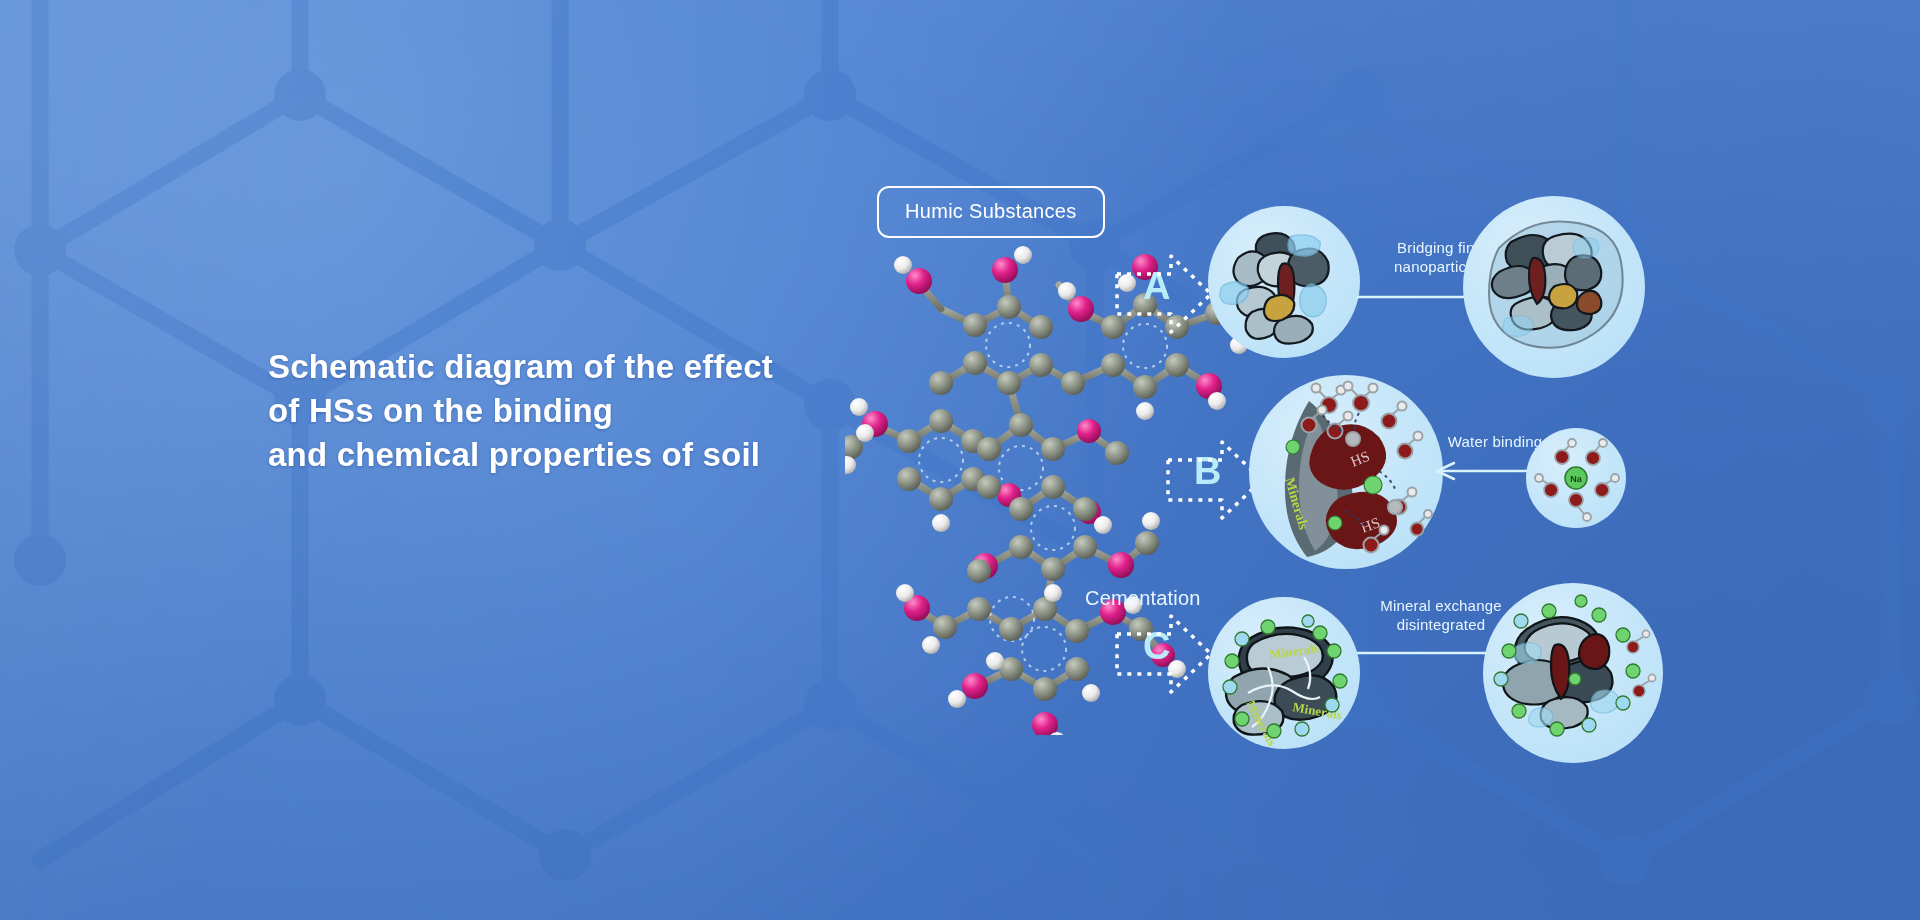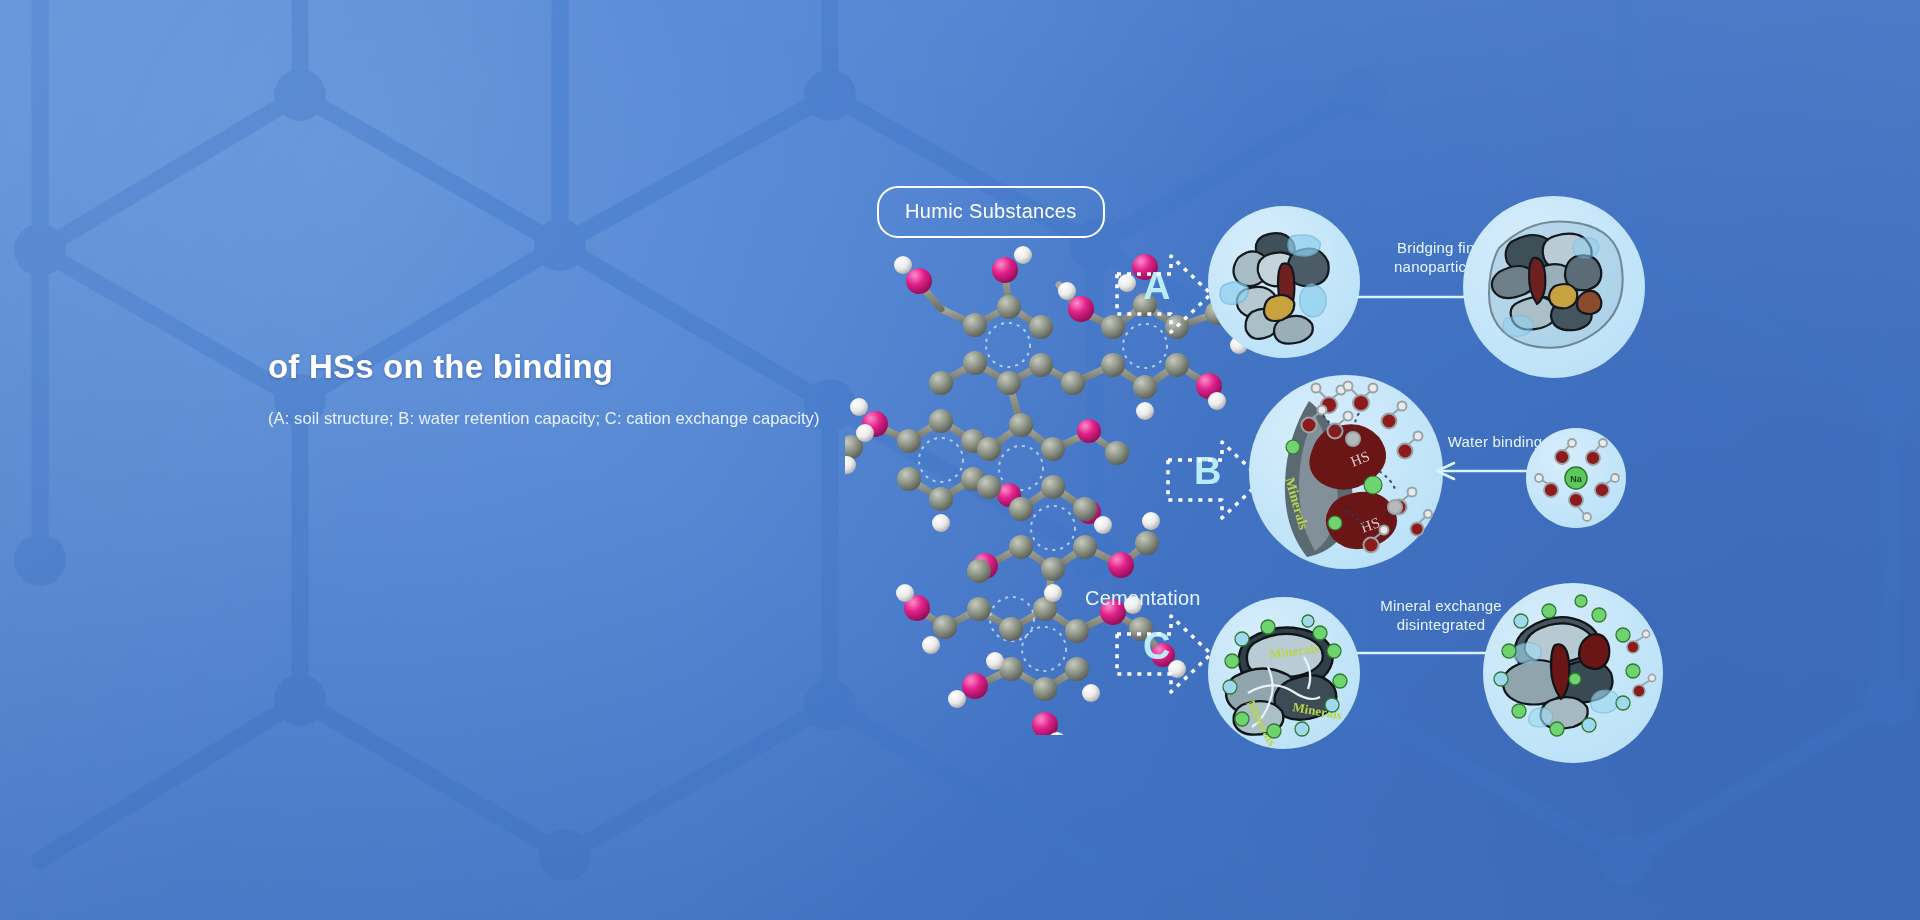--- a/index.html
+++ b/index.html
@@ -35,21 +35,21 @@
     letter-spacing:.1px;
   }
   .credit{
     margin-top:58px;font-size:16.5px;font-weight:bold;color:#ffffff;letter-spacing:.2px;
   }
 
   
   #hs-pill{
     position:absolute;left:877px;top:186px;
     padding:12px 26px 13px 26px;
-    border:2px solid #ffffff;border-radius:21px;
+    border:2px solid #ffffff;border-radius:12px;
     color:#ffffff;font-size:20px;letter-spacing:.3px;white-space:nowrap;
   }
 
   
   .abs{position:absolute;}
   .disc{
     position:absolute;border-radius:50%;
     background:radial-gradient(circle at 36% 30%, #d8eefb 0%, #c3e5f9 55%, #b6dff7 100%);
   }
   .row-label{
@@ -124,23 +124,24 @@
       <circle cx="1360" cy="705" r="26"></circle>
       <circle cx="1625" cy="860" r="26"></circle>
       <circle cx="1890" cy="700" r="26"></circle>
       <circle cx="40" cy="560" r="26"></circle>
     </g>
   </svg>
   <div id="glare"></div>
 
   <div id="textblock">
     <div class="title">
+      <div>Schematic diagram of the effect</div>
       <div>of HSs on the binding</div>
+      <div>and chemical properties of soil</div>
     </div>
-    <div class="subtitle">(A: soil structure; B: water retention capacity; C: cation exchange capacity)</div>
   </div>
 
   <div id="hs-pill">Humic Substances</div>
 
   <svg class="abs" style="left:845px;top:225px;" width="440" height="510" viewBox="0 0 440 510">
     <defs>
       <radialGradient id="gC" cx="35%" cy="30%" r="72%">
         <stop offset="0%" stop-color="#c6cbbe"></stop>
           <stop offset="55%" stop-color="#8d9287"></stop>
         <stop offset="100%" stop-color="#5d6157"></stop>

